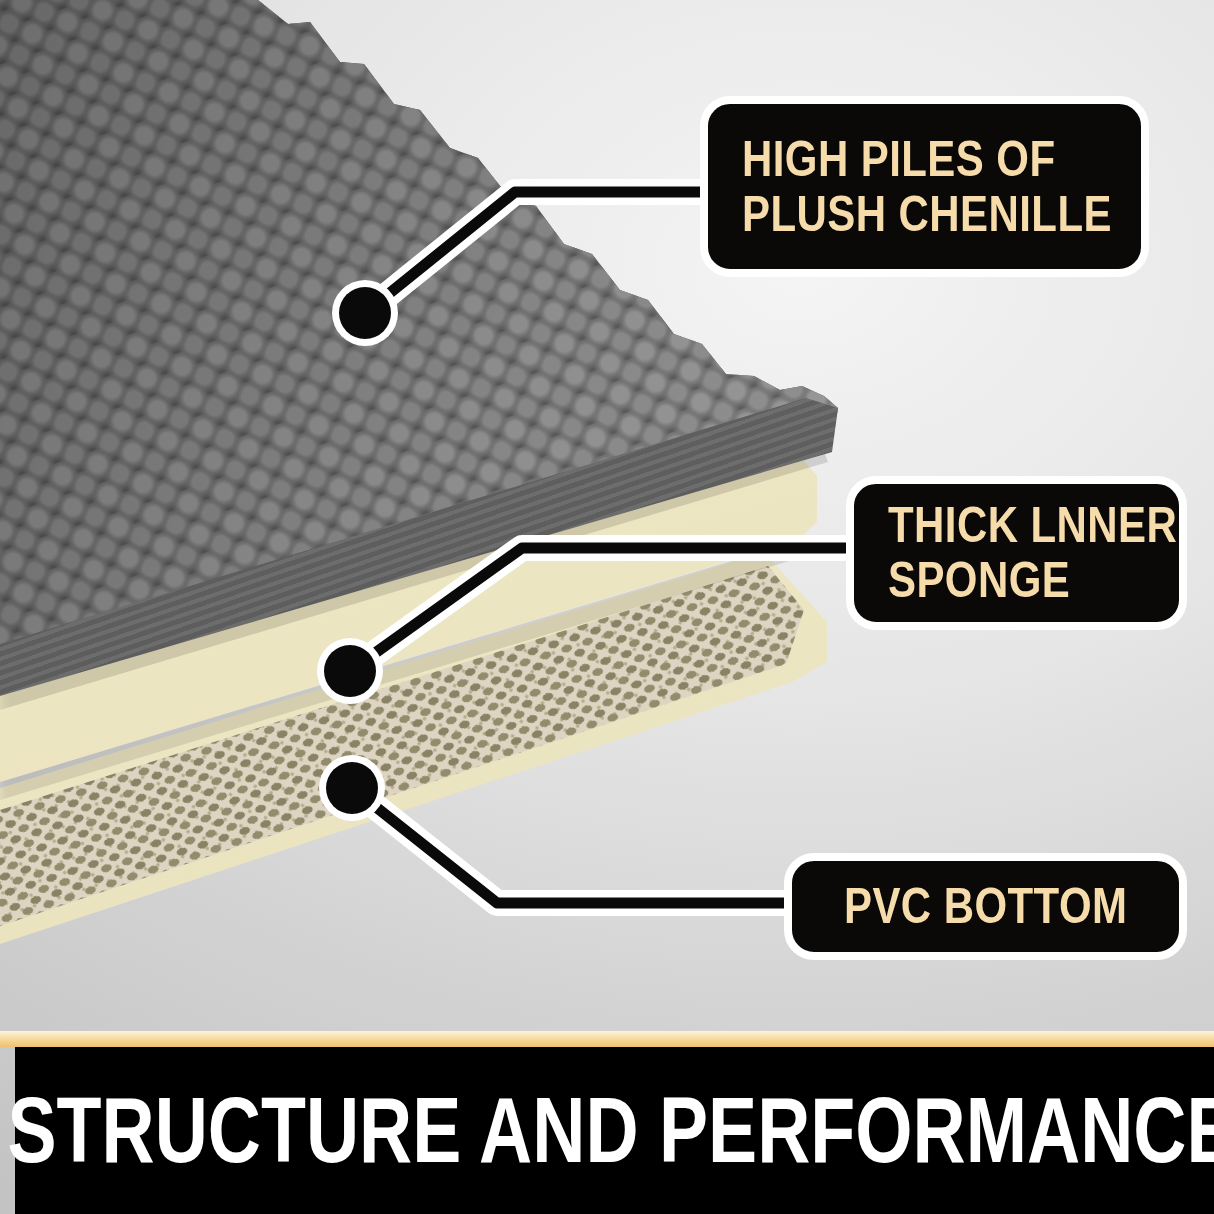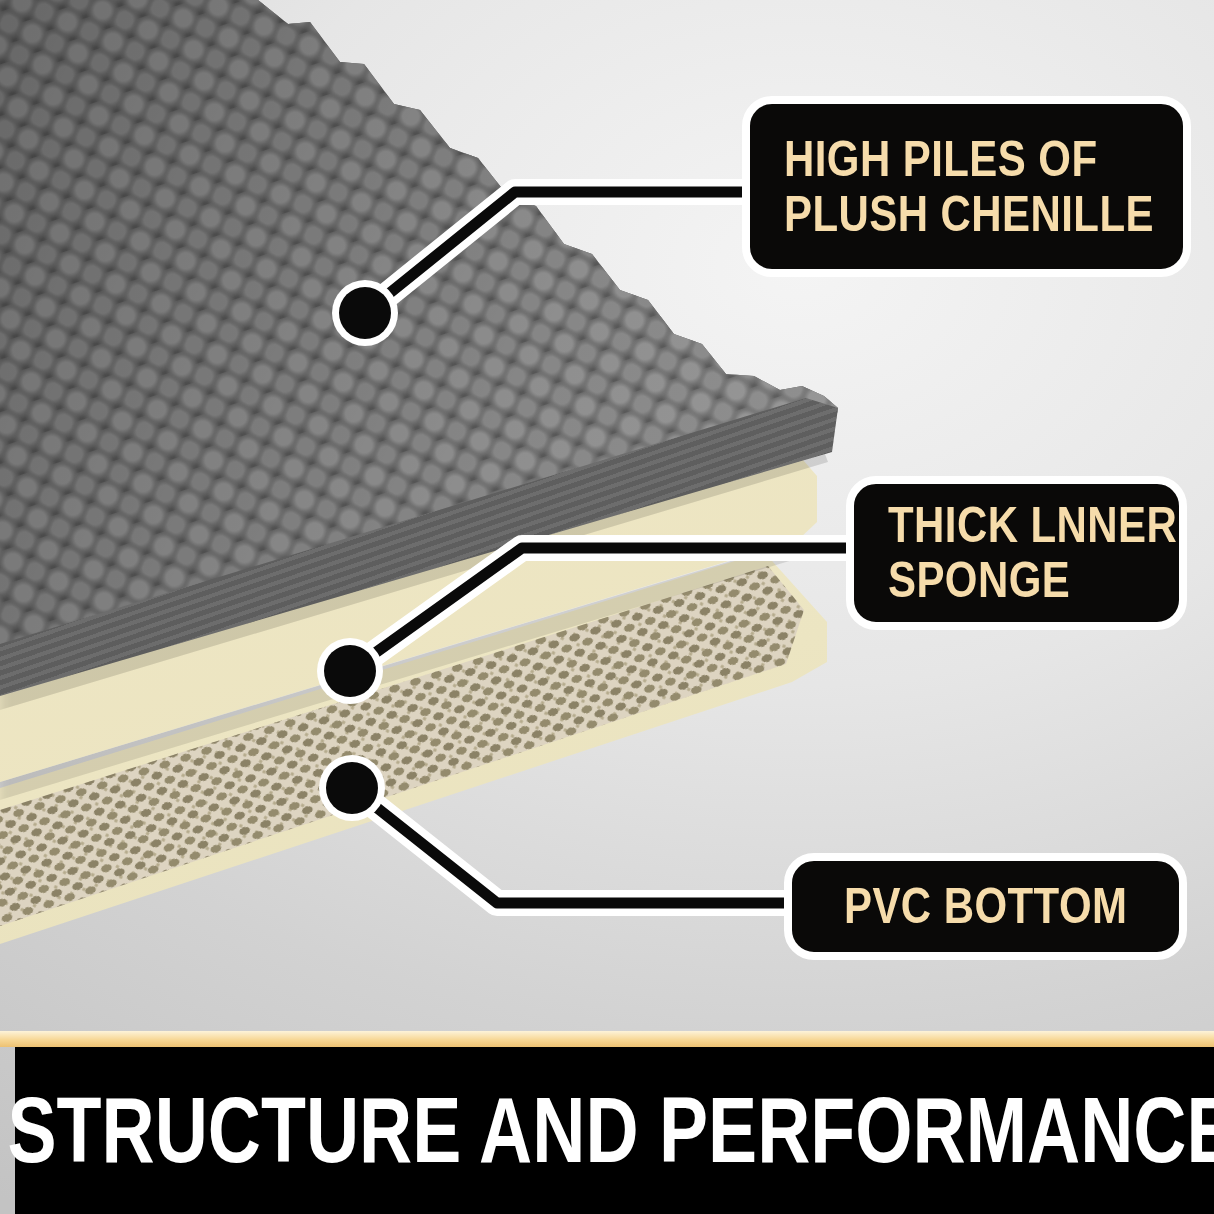--- a/index.html
+++ b/index.html
@@ -82,21 +82,21 @@
   .label{
     position:absolute;box-sizing:border-box;
     background:#0a0908;border:8px solid #ffffff;border-radius:30px;
     color:#f6dcab;font-weight:bold;
     display:flex;flex-direction:column;justify-content:center;
   }
   .label .ln{
     display:block;font-size:50px;line-height:55px;letter-spacing:.5px;
     transform:scaleX(.84);transform-origin:left center;white-space:nowrap;
   }
-  .label1{left:742px;top:96px;width:449px;height:181px;padding-left:34px;}
+  .label1{left:700px;top:96px;width:449px;height:181px;padding-left:34px;}
   .label2{left:846px;top:476px;width:341px;height:154px;padding-left:34px;}
   .label3{left:784px;top:853px;width:403px;height:107px;align-items:center;padding-left:0;}
   .label3 .ln{transform-origin:center center;}
 
   
   .gold-stripe{
     position:absolute;left:0;top:1031px;width:1214px;height:16px;
     background:linear-gradient(180deg,#fdf3d9 0%,#f7d795 55%,#edc172 100%);
   }
   .banner{

